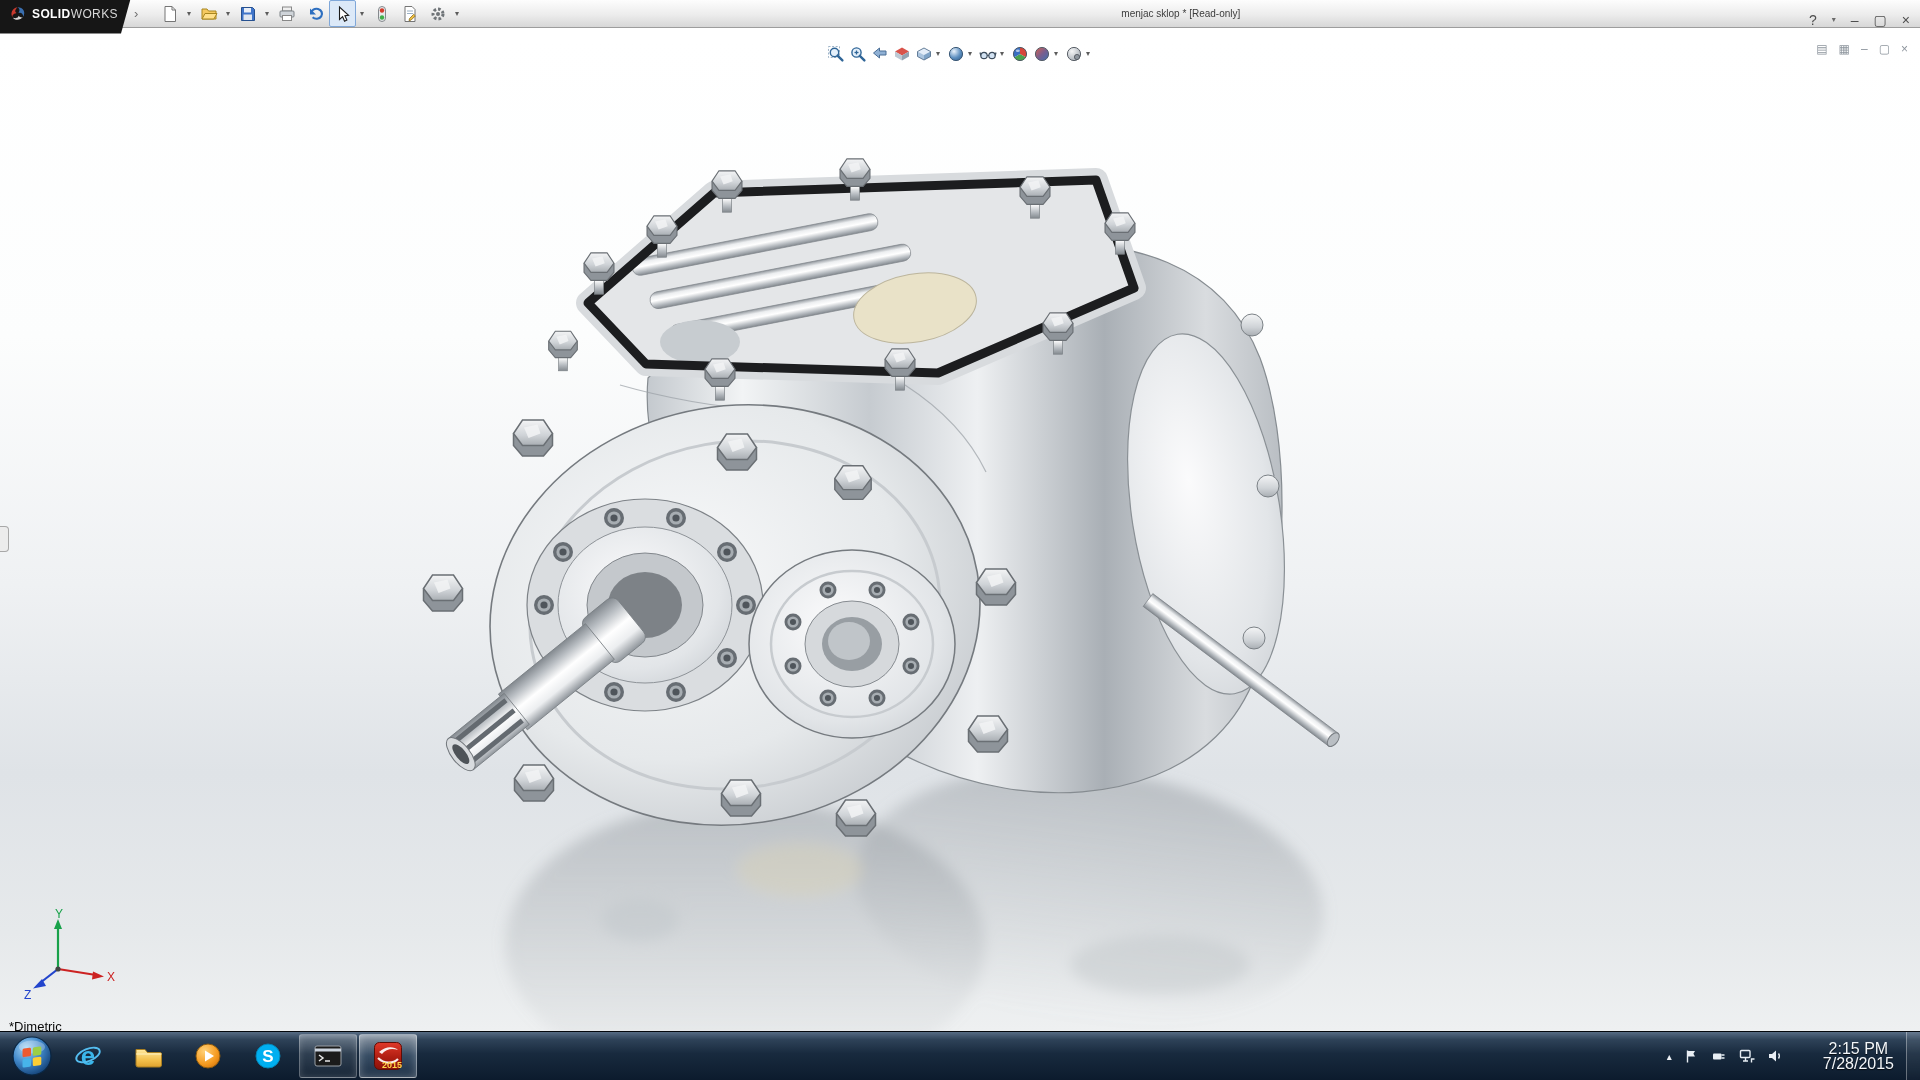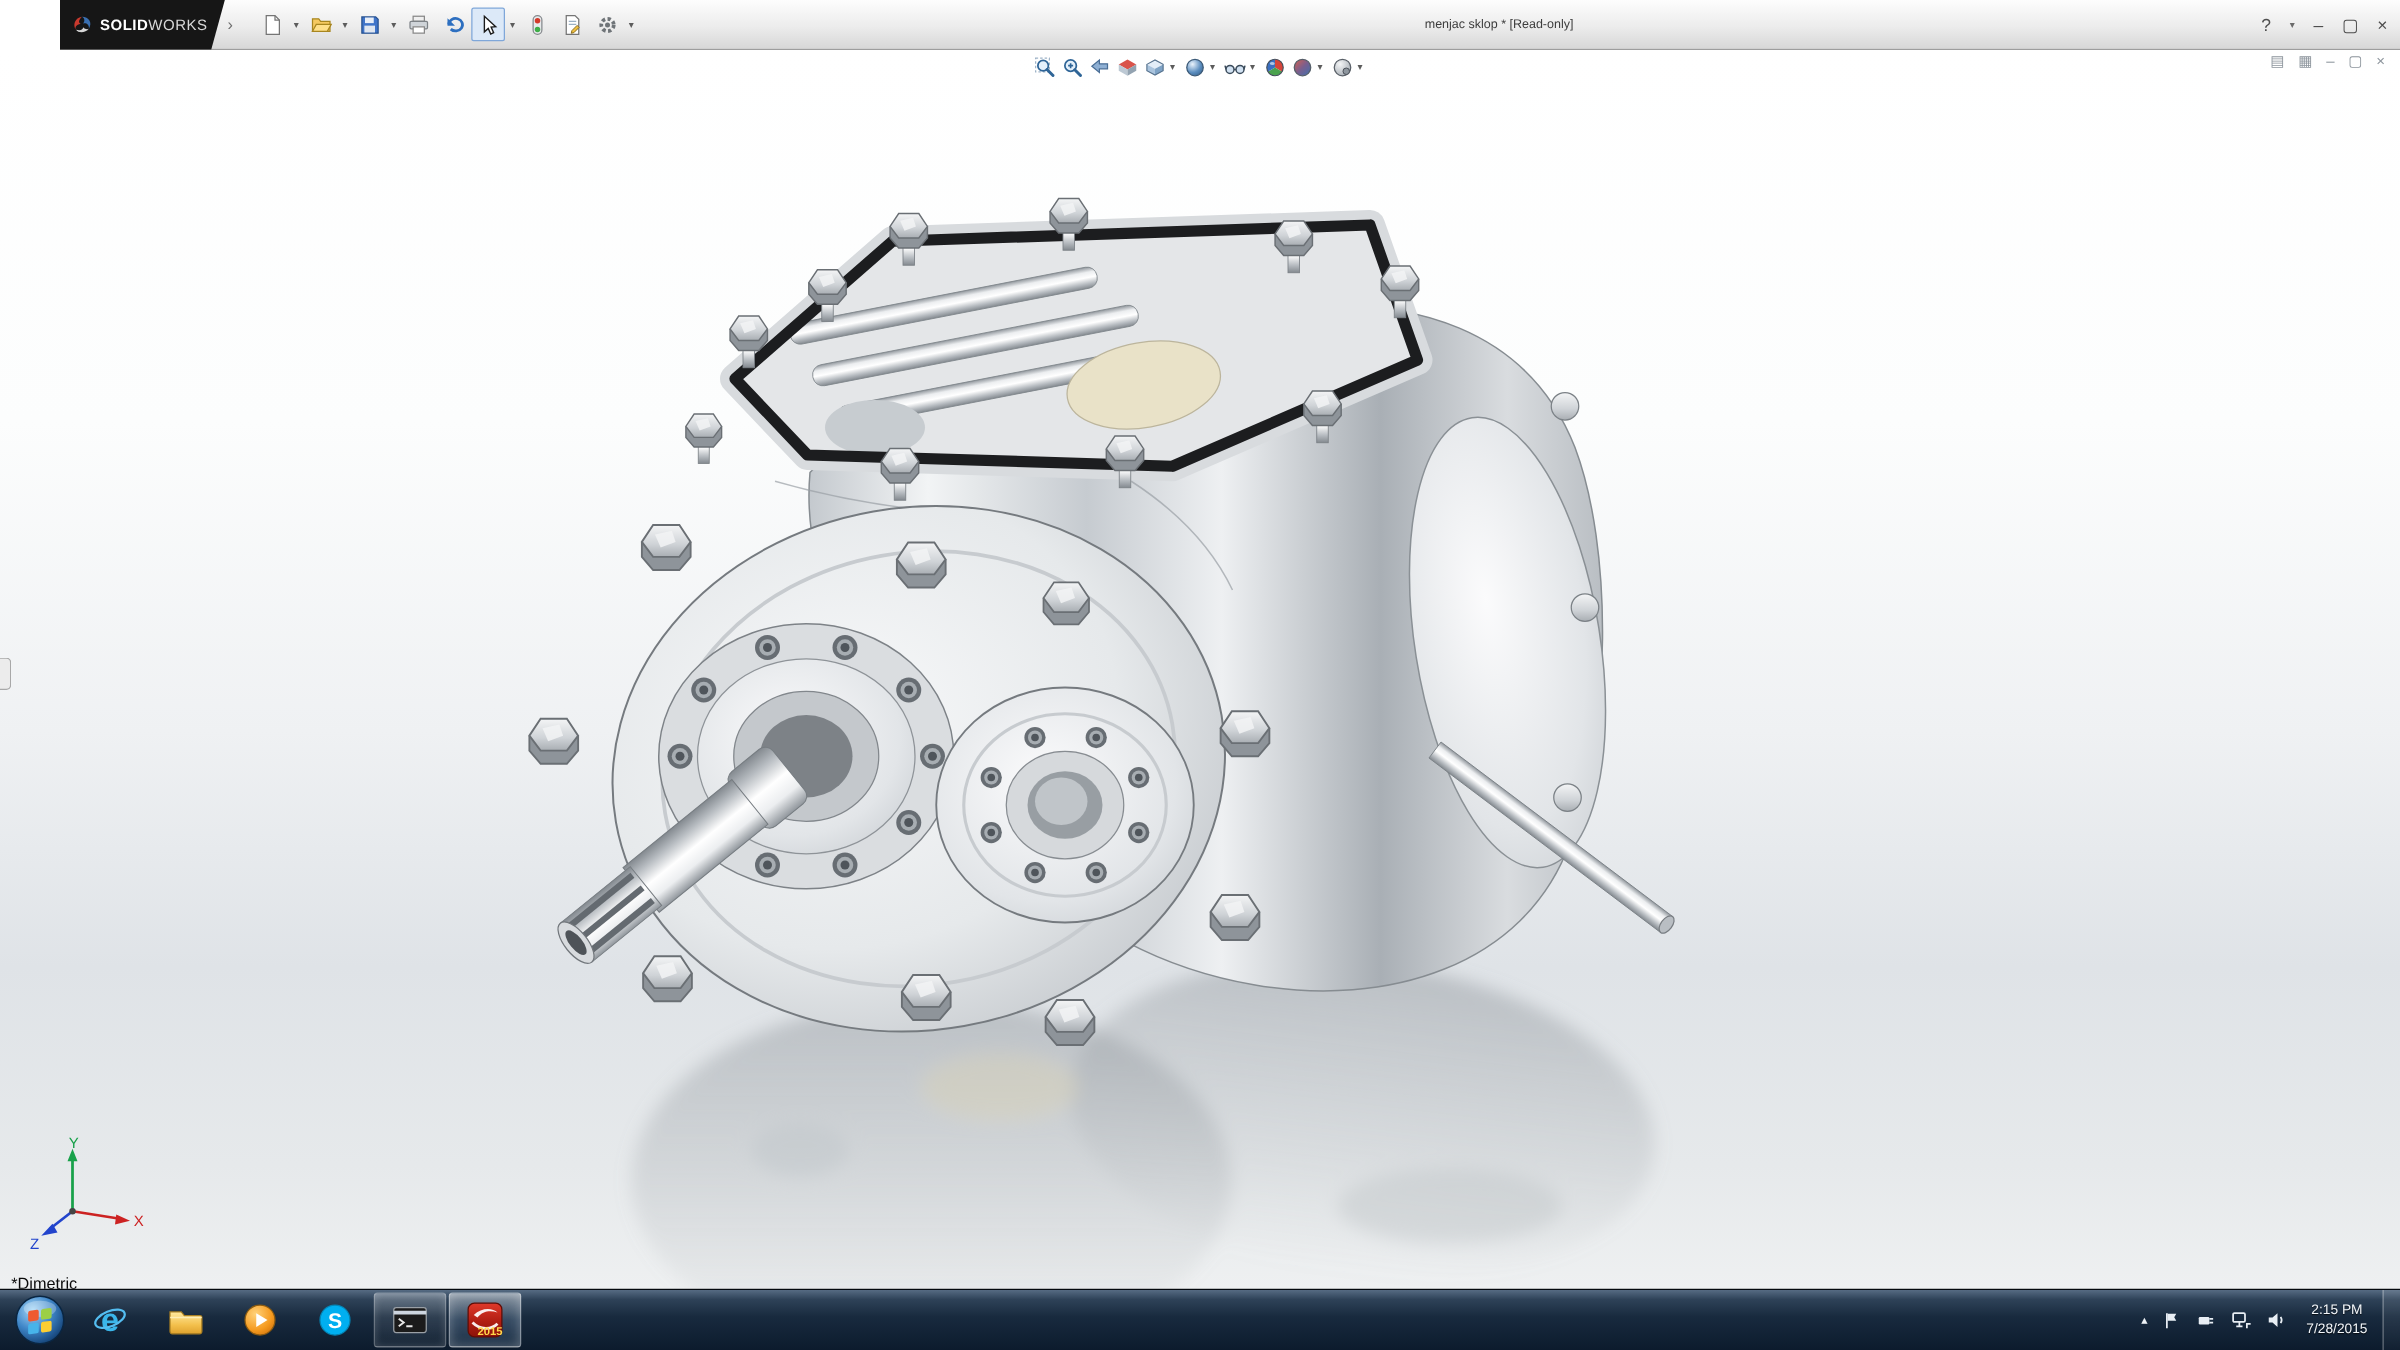--- a/index.html
+++ b/index.html
@@ -3,23 +3,23 @@
 <meta charset="utf-8">
 <style>
   html,body{margin:0;padding:0;}
   body{
     width:1920px;height:1080px;position:relative;overflow:hidden;
     font-family:"Liberation Sans",sans-serif;background:#fff;
     -webkit-font-smoothing:antialiased;
   }
   
   .titlebar{
-    position:absolute;top:0;left:0;right:0;height:40px;box-sizing:border-box;
+    position:absolute;top:0;left:0;right:0;height:28px;box-sizing:border-box;
     background:linear-gradient(180deg,#fdfdfd 0%,#ececec 55%,#d7d7d7 100%);
-    border-bottom:1px solid #9d9d9d;display:flex;align-items:center;z-index:30;margin-left:48px;
+    border-bottom:1px solid #9d9d9d;display:flex;align-items:center;z-index:30;
   }
   .brand{
     height:40px;width:132px;background:#161616;display:flex;align-items:center;
     padding:0 14px 0 9px;box-sizing:border-box;gap:5px;
     clip-path:polygon(0 0,100% 0,calc(100% - 11px) 100%,0 100%);
     flex:0 0 auto;
   }
   .brand-text{color:#fff;font-size:12px;letter-spacing:.4px;white-space:nowrap;}
   .brand-text .bold{font-weight:bold;}
   .brand-text .light{font-weight:normal;color:#d8d8d8;}
@@ -72,21 +72,21 @@
     border:1px solid rgba(255,255,255,.30);
     box-shadow:inset 0 0 7px rgba(255,255,255,.18);
   }
   .app.active{
     background:linear-gradient(180deg,rgba(255,255,255,.42),rgba(170,205,240,.22) 50%,rgba(120,160,200,.15));
     border:1px solid rgba(255,255,255,.45);
     box-shadow:inset 0 0 9px rgba(255,255,255,.3);
   }
   .tray{margin-left:auto;display:flex;align-items:center;gap:12px;padding-right:8px;}
   .tray-btn{display:flex;align-items:center;justify-content:center;}
-  .clock{display:flex;flex-direction:column;align-items:center;justify-content:center;color:#f2f6fa;font-size:11px;line-height:15px;text-shadow:0 1px 1px rgba(0,0,0,.8);padding:0 4px;}
+  .clock{display:flex;flex-direction:column;align-items:center;justify-content:center;color:#f2f6fa;font-size:16px;line-height:15px;text-shadow:0 1px 1px rgba(0,0,0,.8);padding:0 4px;margin-left:24px;}
   .show-desktop{width:13px;height:49px;border-left:1px solid rgba(255,255,255,.35);background:linear-gradient(180deg,rgba(255,255,255,.10),rgba(255,255,255,.02));flex:0 0 auto;}
   .hiddensvg{position:absolute;width:0;height:0;overflow:hidden;}
 </style>
 </head>
 <body>
 
 <svg class="hiddensvg" aria-hidden="true">
   <defs>
     <radialGradient id="g_orb" cx="0.35" cy="0.3" r="0.9">
       <stop offset="0" stop-color="#a6d8f8"></stop>

